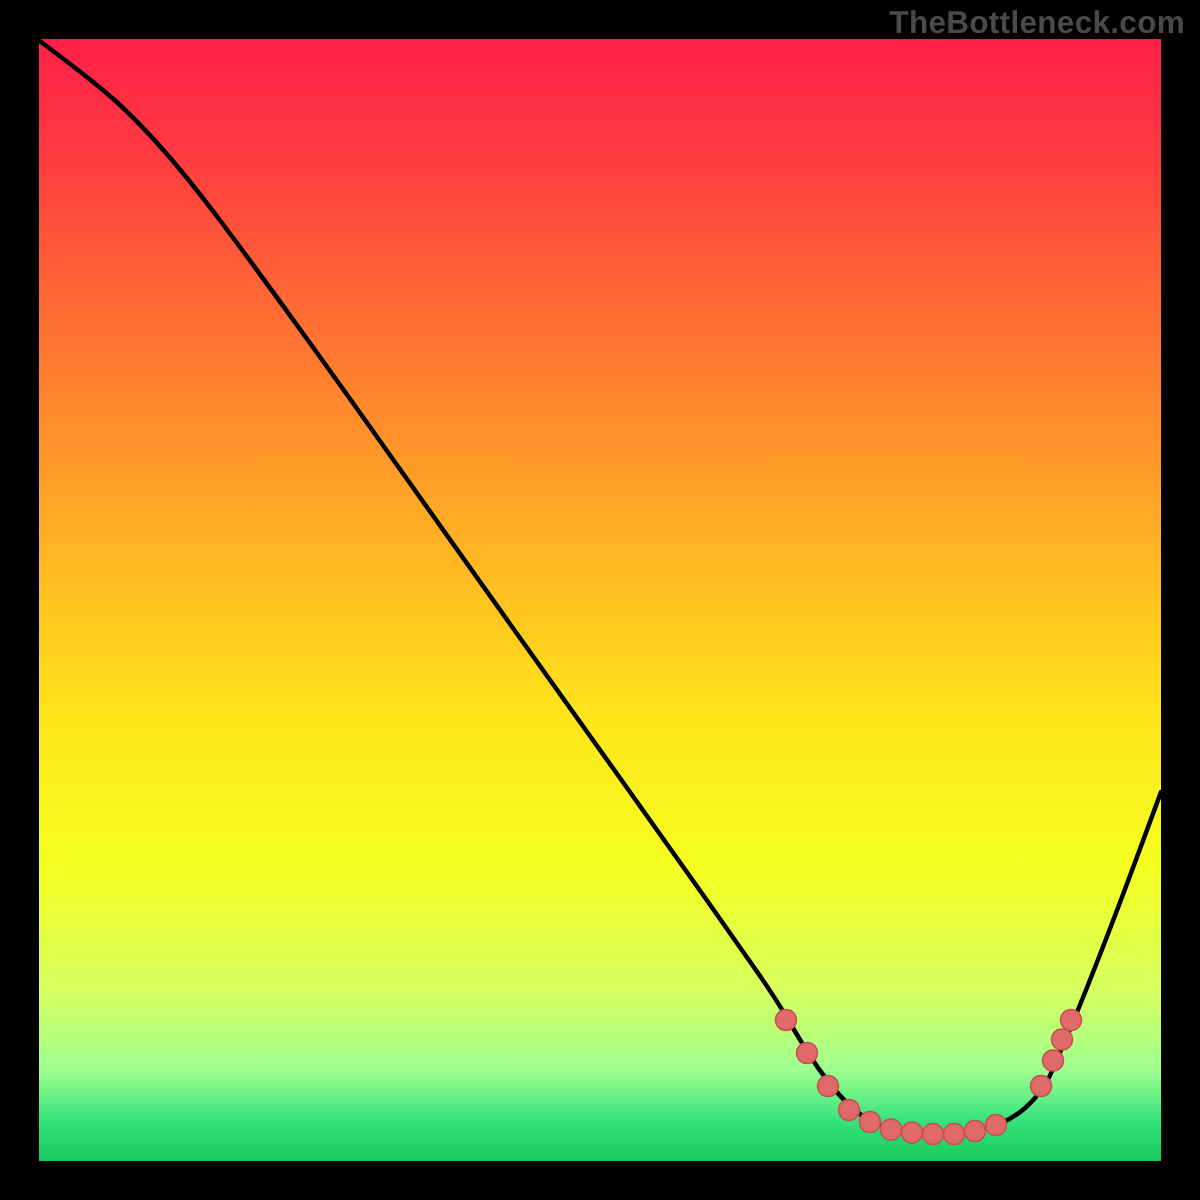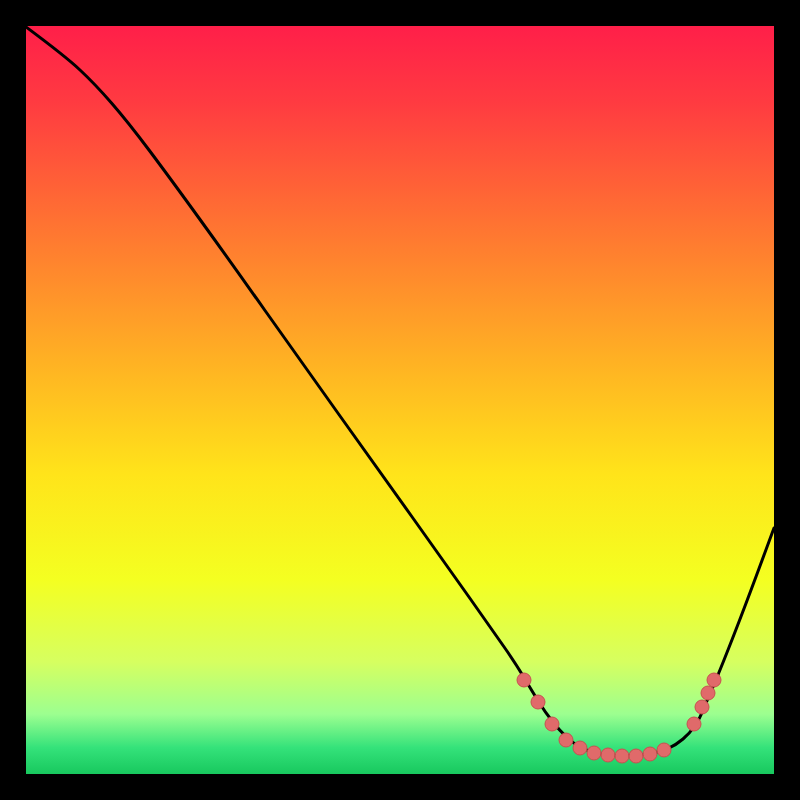--- a/index.html
+++ b/index.html
@@ -75,13 +75,14 @@
           <circle cx="650" cy="754" r="7" fill="#e06a6a" stroke="#c85050" stroke-width="1"></circle>
           <circle cx="664" cy="750" r="7" fill="#e06a6a" stroke="#c85050" stroke-width="1"></circle>
           <circle cx="694" cy="724" r="7" fill="#e06a6a" stroke="#c85050" stroke-width="1"></circle>
           <circle cx="702" cy="707" r="7" fill="#e06a6a" stroke="#c85050" stroke-width="1"></circle>
           <circle cx="708" cy="693" r="7" fill="#e06a6a" stroke="#c85050" stroke-width="1"></circle>
           <circle cx="714" cy="680" r="7" fill="#e06a6a" stroke="#c85050" stroke-width="1"></circle>
         </g>
     </g>
   </svg>
 
+  <div class="watermark">TheBottleneck.com</div>
 </div>
 
 </body></html>

